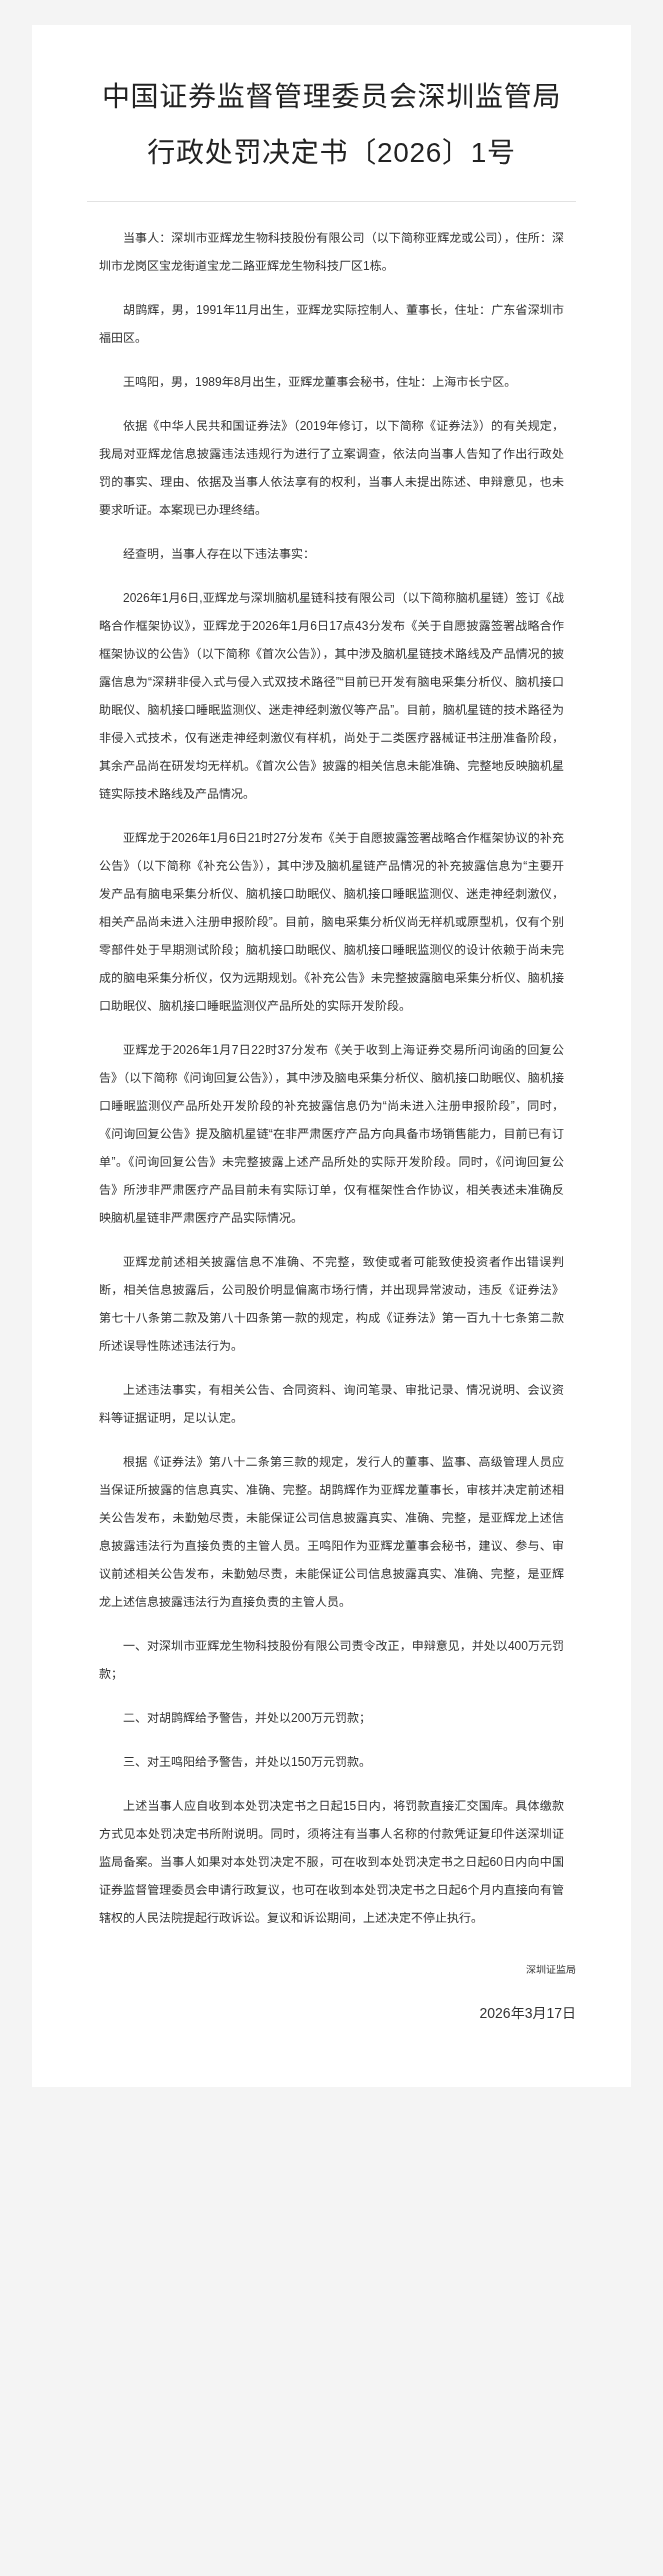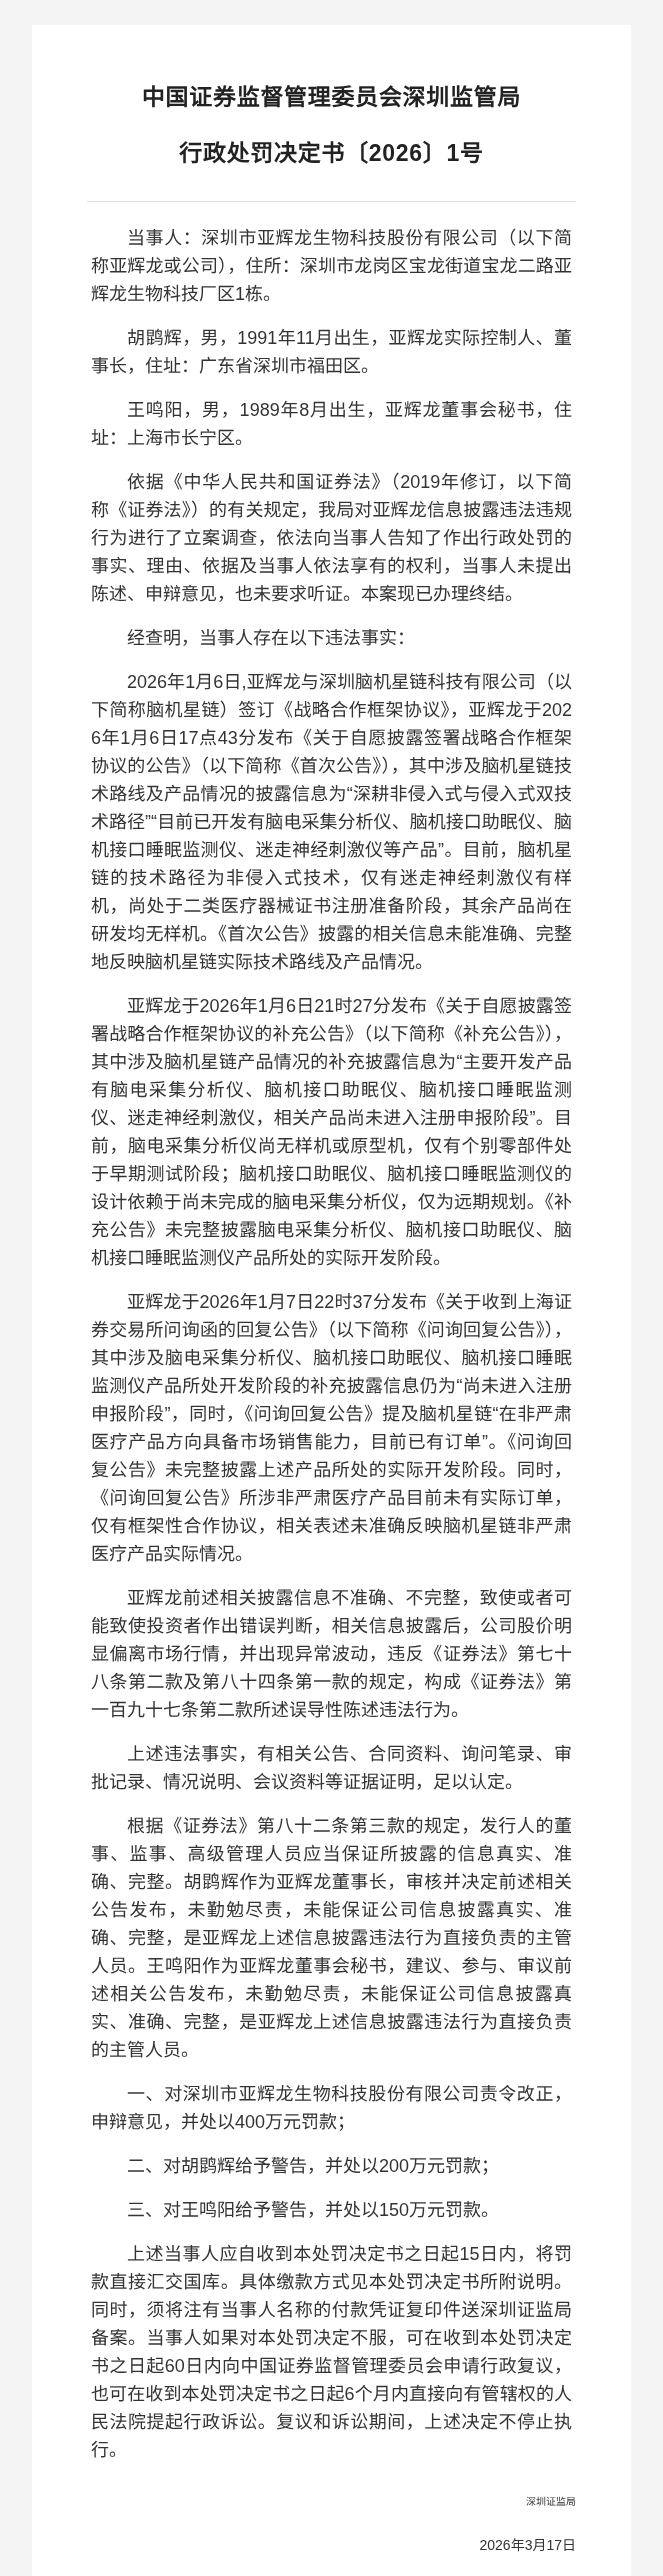--- a/index.html
+++ b/index.html
@@ -19,39 +19,39 @@
     margin: 0 auto;
     background: #ffffff;
     padding: 33px 55px 60px 55px;
   }
   .title-block {
     margin-top: 10.6px;
     text-align: center;
     color: #222222;
   }
   .title-line {
-    font-size: 23px;
-    font-weight: bold;
+    font-size: 28px;
+    font-weight: normal;
     line-height: 56px;
     letter-spacing: 0.7px;
   }
   .divider {
     border: none;
     border-top: 0.7px solid #e2e2e2;
     height: 0;
     margin-top: 20px;
   }
   .doc-body {
     margin-top: 22.6px;
     color: #333333;
   }
   .doc-body p {
-    font-size: 18px;
+    font-size: 12px;
     line-height: 28px;
-    margin: 16px 4px;
+    margin: 16px 12px;
     text-align: justify;
     text-indent: 2em;
     word-break: break-all;
   }
   .sign-block {
     margin-top: 24px;
     text-align: right;
     color: #333333;
   }
   .sign-line {

